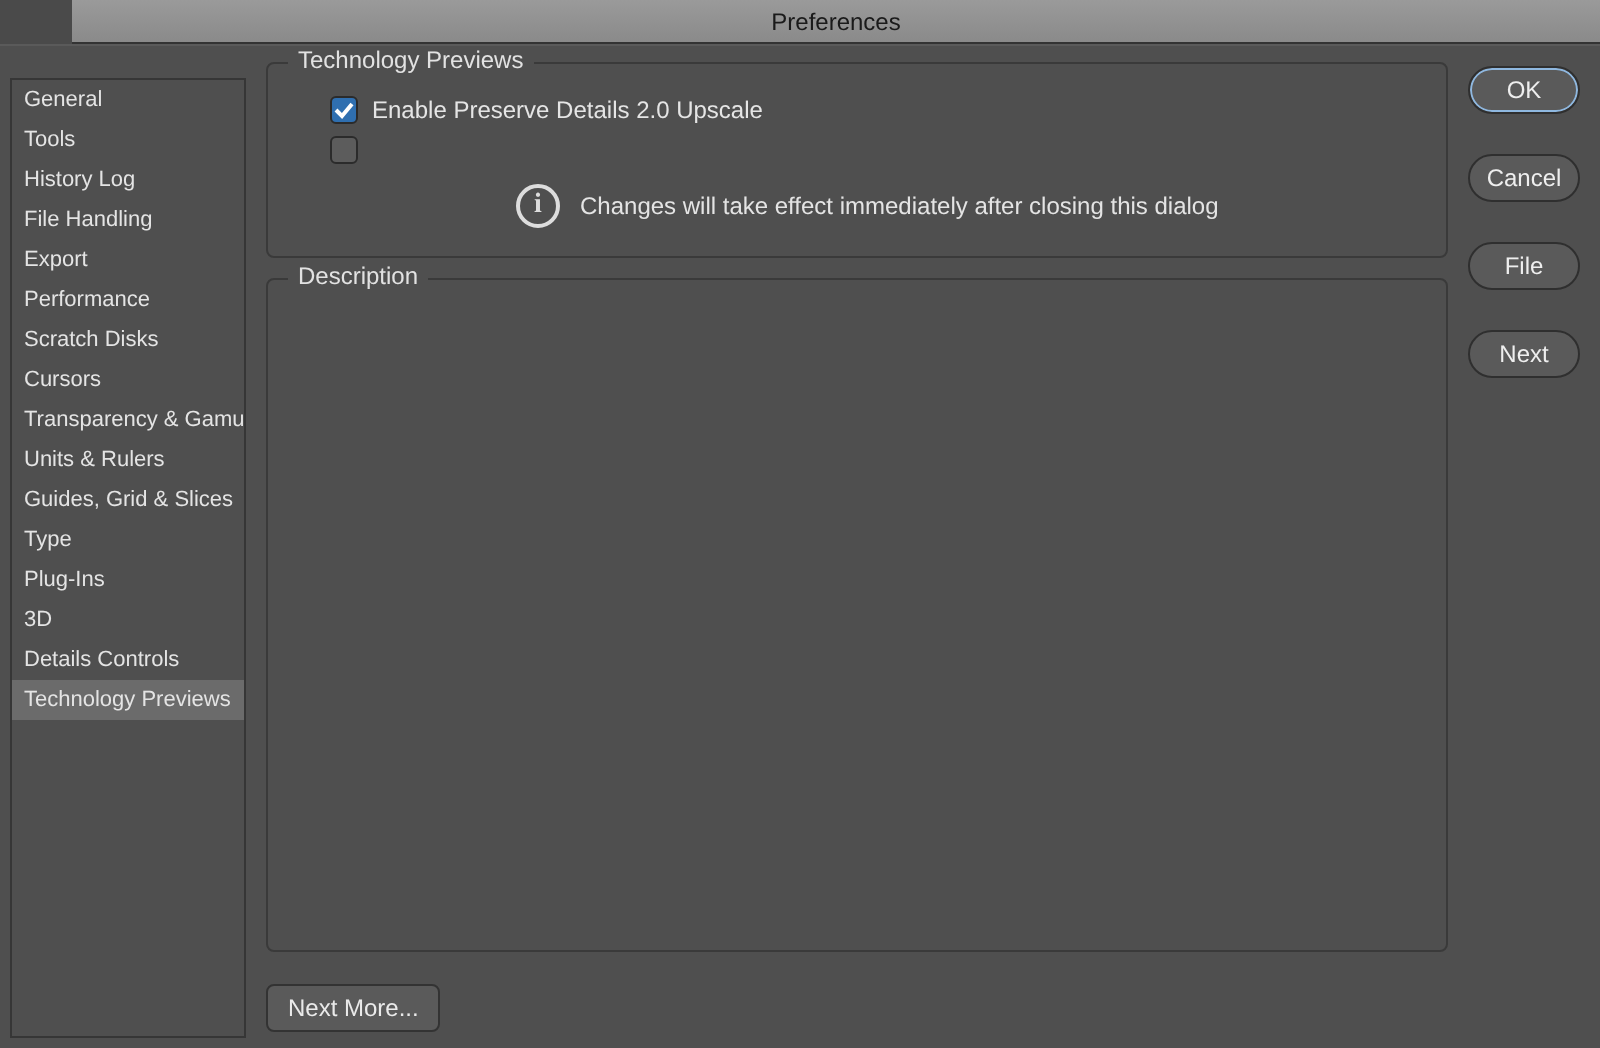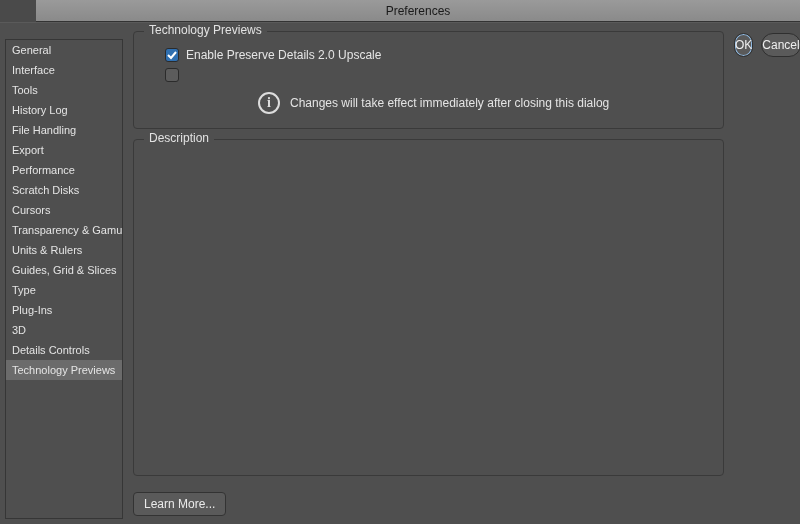--- a/index.html
+++ b/index.html
@@ -126,22 +126,22 @@
     padding: 4px 10px;
     color: #eaeaea;
     font-size: 12px;
     cursor: pointer;
     align-self: flex-start;
   }
   .button-col {
     width: 70px;
     padding: 10px 10px 0 4px;
     display: flex;
-    flex-direction: row;
-    gap: 8px;
+    flex-direction: column;
+    gap: 20px;
   }
   .btn {
     background: #5a5a5a;
     border: 1px solid #2f2f2f;
     border-radius: 14px;
     height: 24px;
     color: #eee;
     font-size: 12px;
     cursor: pointer;
     text-align: center;
@@ -155,21 +155,20 @@
 <body>
 
 <div class="titlebar">
   <span>Preferences</span>
 </div>
 
 <div class="window-body">
 
   <div class="sidebar" id="sidebar">
       <div class="sidebar-item"><span>General</span></div>
-      <div class="sidebar-item"><span>Interface</span></div>
       <div class="sidebar-item"><span>Tools</span></div>
       <div class="sidebar-item"><span>History Log</span></div>
       <div class="sidebar-item"><span>File Handling</span></div>
       <div class="sidebar-item"><span>Export</span></div>
       <div class="sidebar-item"><span>Performance</span></div>
       <div class="sidebar-item"><span>Scratch Disks</span></div>
       <div class="sidebar-item"><span>Cursors</span></div>
       <div class="sidebar-item"><span>Transparency &amp; Gamut</span></div>
       <div class="sidebar-item"><span>Units &amp; Rulers</span></div>
       <div class="sidebar-item"><span>Guides, Grid &amp; Slices</span></div>
@@ -201,21 +200,21 @@
         <span class="info-icon">i</span>
         <span>Changes will take effect immediately after closing this dialog</span>
       </div>
     </div>
 
     <div class="fieldset desc-fieldset">
       <span class="fieldset-legend">Description</span>
     </div>
 
     <button class="learn-more">
-      <span>Learn More...</span>
+      <span>Next More...</span>
     </button>
 
   </div>
 
   <div class="button-col">
     <div class="btn primary"><span>OK</span></div>
     <div class="btn"><span>Cancel</span></div>
     <div class="btn"><span>File</span></div>
     <div class="btn"><span>Next</span></div>
   </div>

